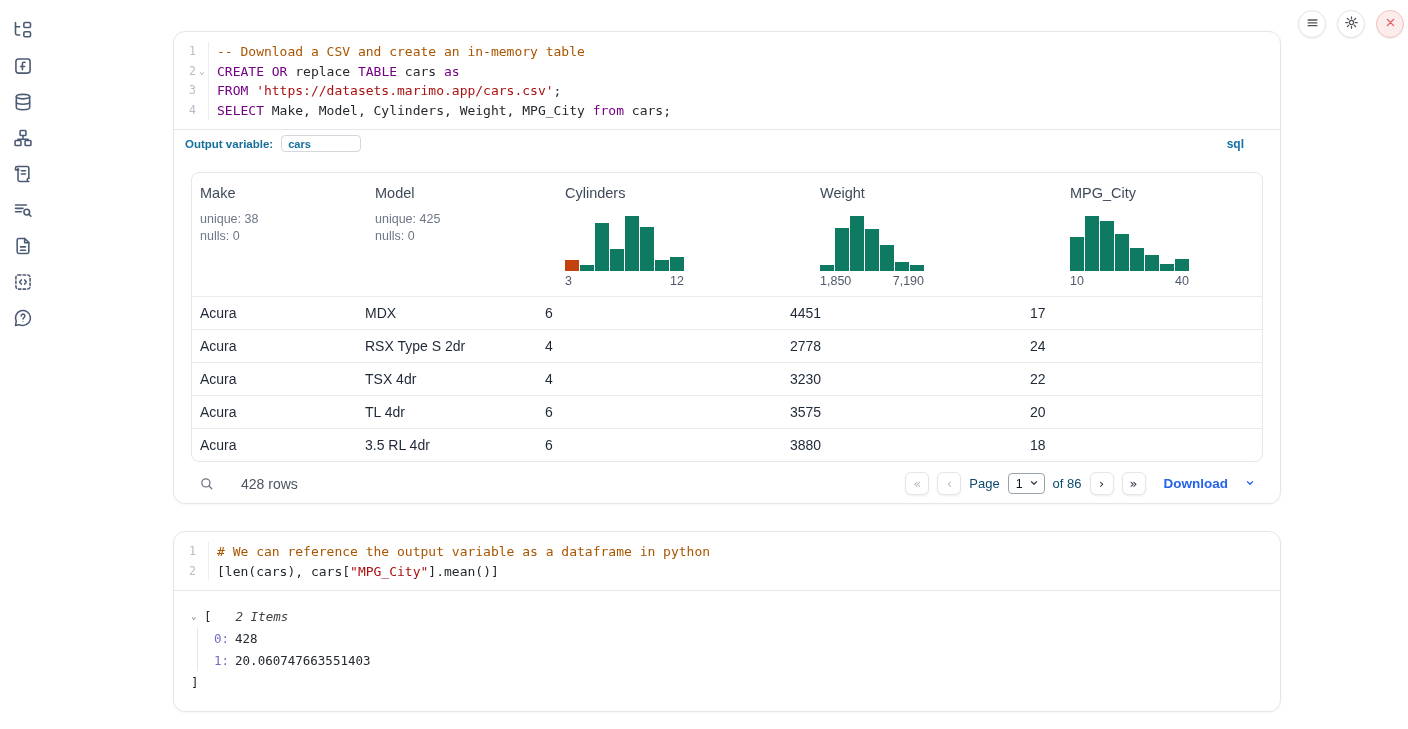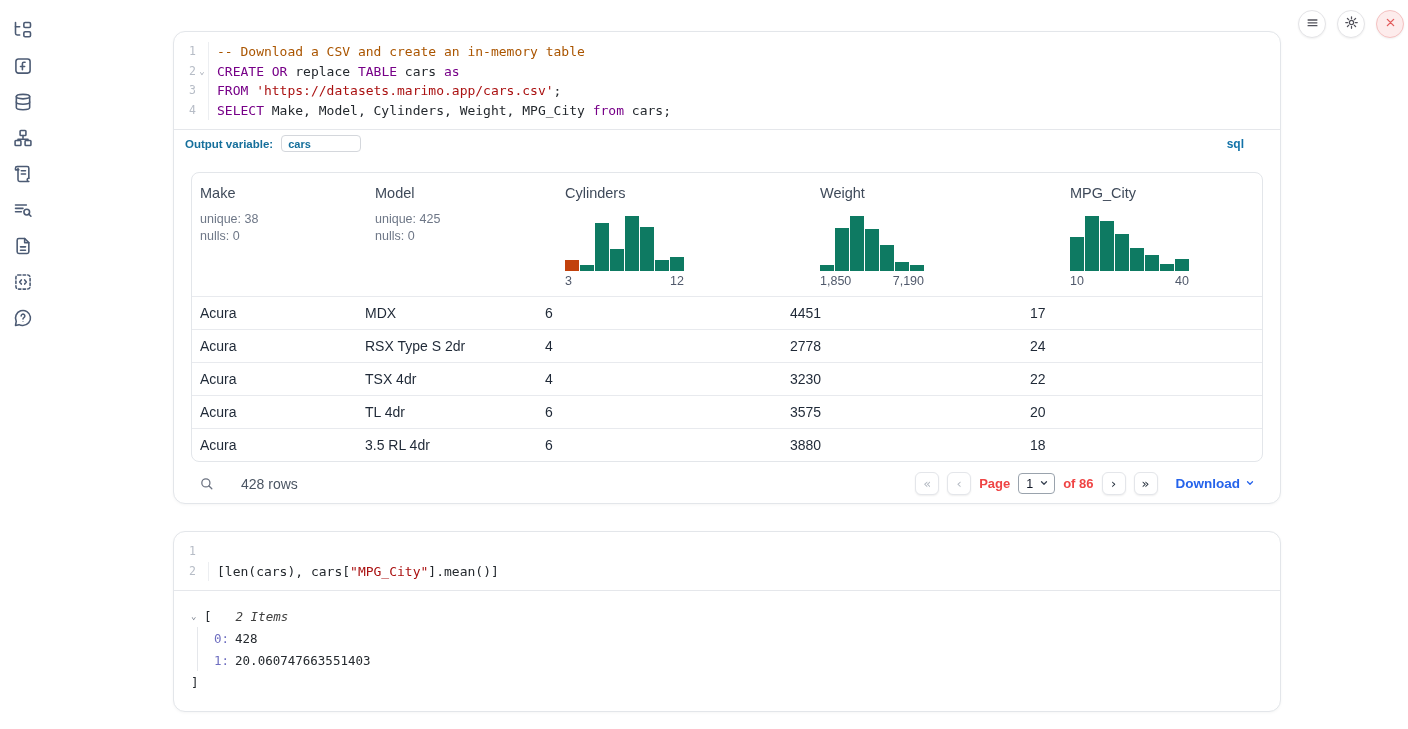--- a/index.html
+++ b/index.html
@@ -67,26 +67,26 @@
   .table-footer { display:flex; align-items:center; padding:10px 25px 0 25px; }
   .search-icon { color:#6b7280; display:flex; }
   .search-icon svg { width:15px; height:15px; }
   .rows-count { margin-left:27px; font-size:14px; color:#4b5563; }
   .pager { margin-left:auto; display:flex; align-items:center; gap:8px; }
   .pg-btn { width:24px; height:23px; border:1px solid #e4e6ea; border-radius:6px;
     background:#fff; box-shadow:0 1px 2px rgba(0,0,0,.07); display:flex;
     align-items:center; justify-content:center; font-size:13px; color:#1f2937;
     cursor:pointer; font-family:"DejaVu Sans",sans-serif; }
   .pg-btn.disabled { color:#b3b9c2; }
-  .pg-text { font-size:13px; font-weight:700; color:#ef4444; }
+  .pg-text { font-size:13px; font-weight:400; color:#0c4a6e; }
   .page-select { min-width:36px; height:21px; border:1px solid #9aa3ad; border-radius:4px;
     display:flex; align-items:center; padding:0 5px 0 7px; gap:6px; font-size:12.5px;
     color:#111827; cursor:pointer; background:#fff; }
   .page-select svg, .download svg { width:10px; height:10px; }
-  .download { margin-left:10px; display:flex; align-items:center; gap:5px;
+  .download { margin-left:10px; display:flex; align-items:center; gap:17px;
     color:#2563eb; font-size:13.5px; font-weight:600; cursor:pointer; }
 
   
   .py-sep { border-top:1px solid #e5e7eb; }
   .tree { padding:14px 0 0 17px; font-family:"DejaVu Sans Mono",monospace;
     font-size:12.5px; color:#24292e; }
   .tree-head { height:22px; display:flex; align-items:center; }
   .tree-chevron { width:13px; color:#6b7280; font-size:9px; cursor:pointer; }
   .tree-items-label { margin-left:24px; font-style:italic; color:#404040; }
   .tree-entries { margin-left:6px; border-left:1px solid #e5e7eb; padding-left:16px; }
@@ -380,20 +380,21 @@
       </div>
     </div>
   </div>
 </section>
 
 <section class="cell" id="cell-py">
   <div class="code-block" id="py-code">
       <div class="code-line">
         <span class="ln">1</span>
         <span class="fold"></span>
+        <span class="ct"><span class="tok-com"># We can reference the output variable as a dataframe in python</span></span>
       </div>
       <div class="code-line">
         <span class="ln">2</span>
         <span class="fold"></span>
         <span class="ct"><span class="tok-plain">[len(cars), cars[</span><span class="tok-str">"MPG_City"</span><span class="tok-plain">].mean()]</span></span>
       </div>
     </div>
   <div class="py-sep"></div>
   <div class="tree">
     <div class="tree-head">

